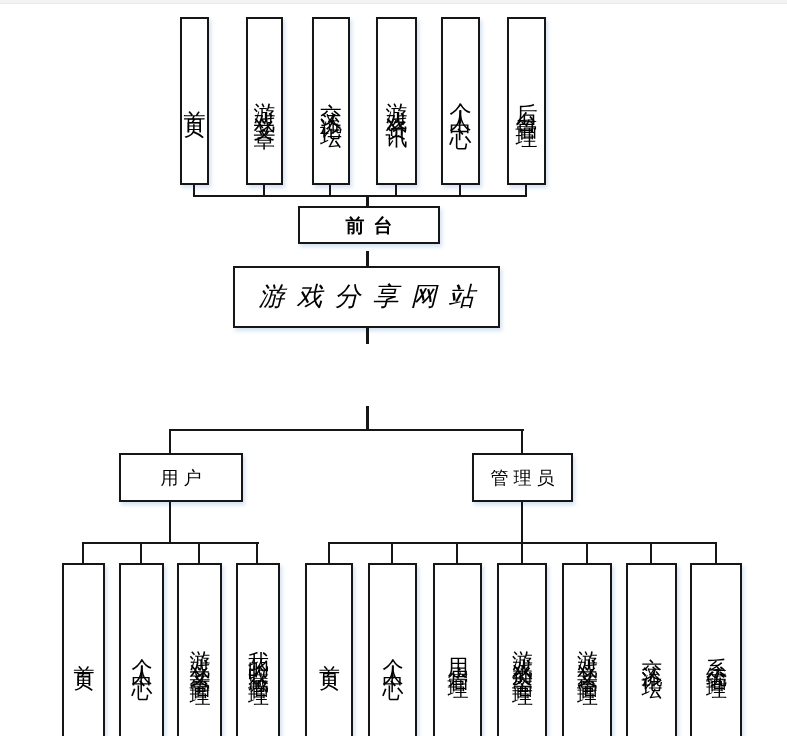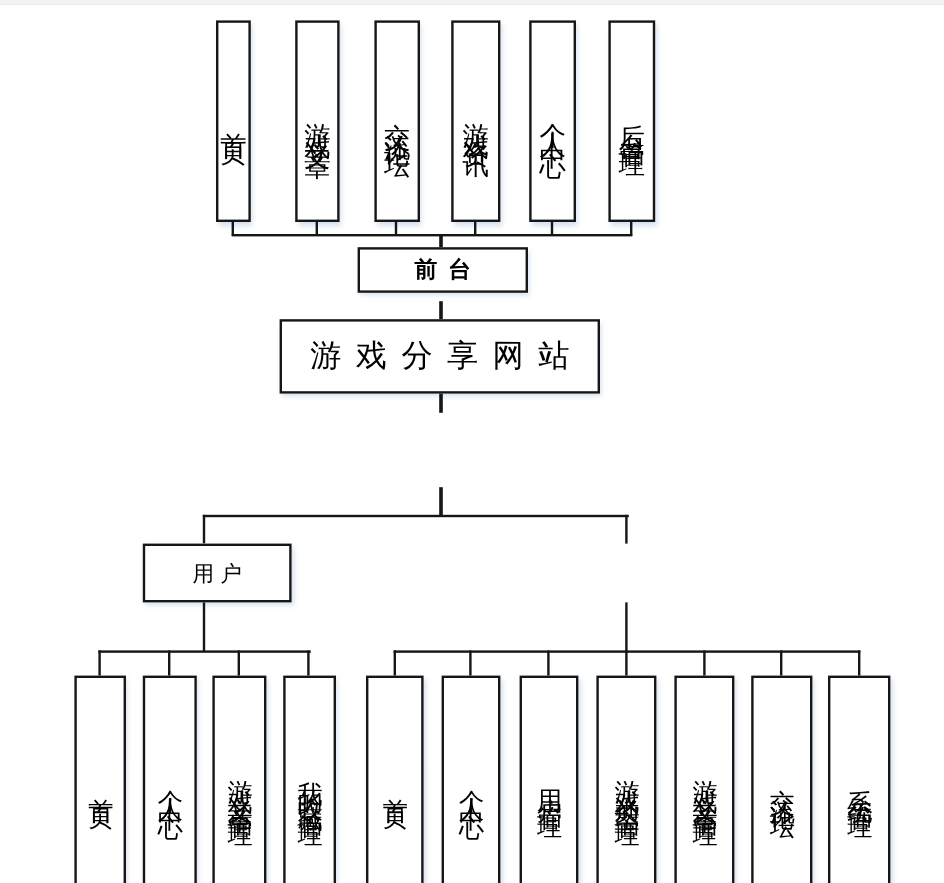--- a/index.html
+++ b/index.html
@@ -46,20 +46,21 @@
     font-family: "Liberation Sans", sans-serif;
     font-weight: bold;
     font-size: 19px;
     letter-spacing: 9px;
     text-indent: 9px; 
   }
   .hroot {
     font-size: 26px;
     letter-spacing: 12px;
     text-indent: 12px;
+    font-style: italic;
   }
   .hmid {
     font-size: 18px;
     letter-spacing: 5px;
     text-indent: 5px;
   }
   .line {
     position: absolute;
     background: #161616;
   }
@@ -103,20 +104,21 @@
   <div class="box hroot" style="left:233px;top:266px;width:267px;height:62px">游戏分享网站</div>
   <div class="line" style="left:366px;top:328px;width:3px;height:16px"></div>
 
   <div class="line" style="left:366px;top:406px;width:3px;height:24px"></div>
 
   <div class="line" style="left:169px;top:429px;width:355px;height:2px"></div>
   <div class="line" style="left:169px;top:429px;width:2px;height:24px"></div>
   <div class="line" style="left:521px;top:429px;width:2px;height:24px"></div>
 
   <div class="box hmid" style="left:119px;top:453px;width:124px;height:49px">用户</div>
+  <div class="box hmid" style="left:472px;top:453px;width:101px;height:49px">管理员</div>
 
   <div class="line" style="left:169px;top:502px;width:2px;height:41px"></div>
   <div class="line" style="left:82px;top:542px;width:177px;height:2px"></div>
   <div class="line" style="left:82px;top:542px;width:2px;height:22px"></div>
   <div class="line" style="left:140px;top:542px;width:2px;height:22px"></div>
   <div class="line" style="left:198px;top:542px;width:2px;height:22px"></div>
   <div class="line" style="left:256px;top:542px;width:2px;height:22px"></div>
 
   <div class="line" style="left:521px;top:502px;width:2px;height:41px"></div>
   <div class="line" style="left:328px;top:542px;width:389px;height:2px"></div>

